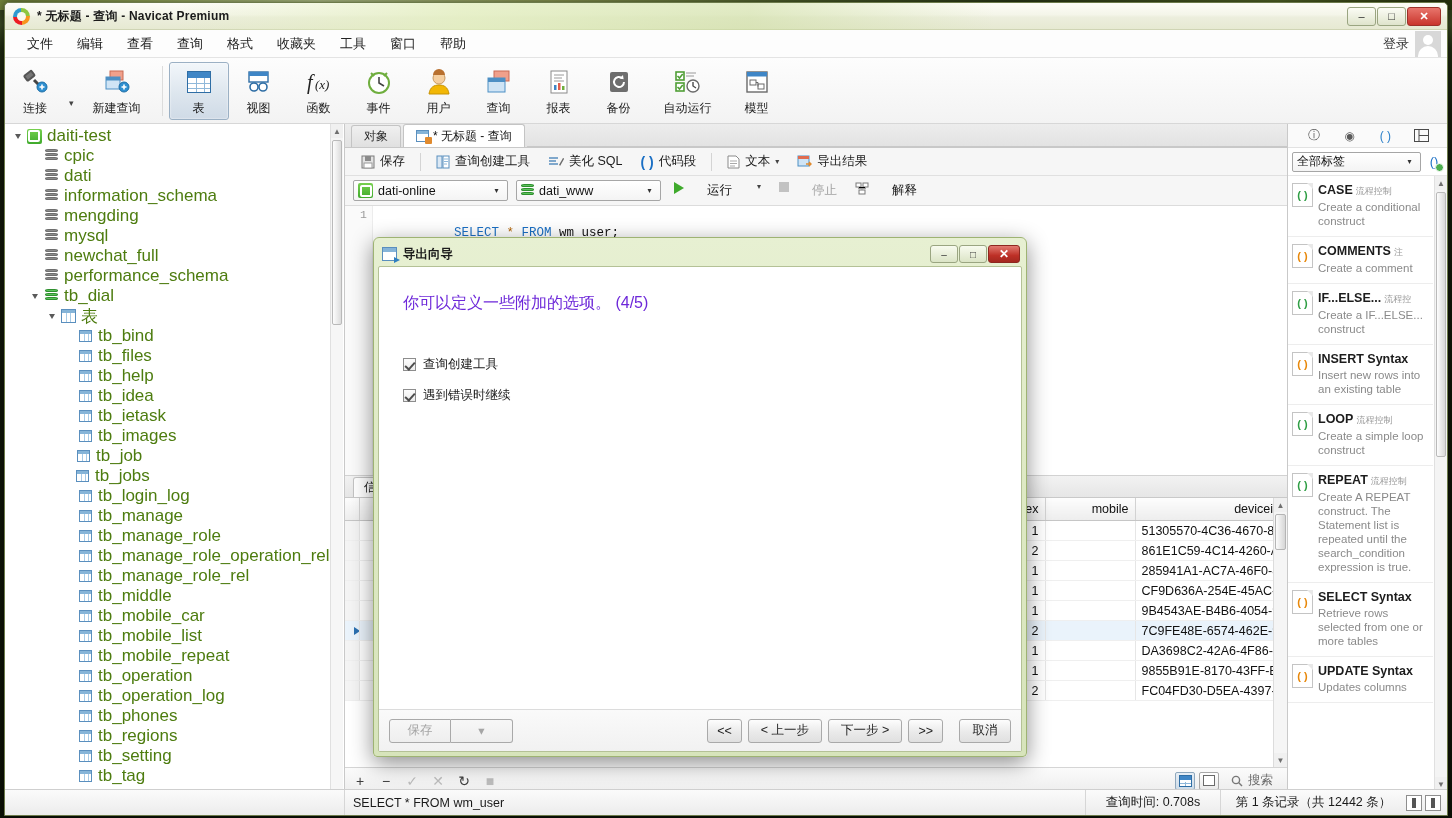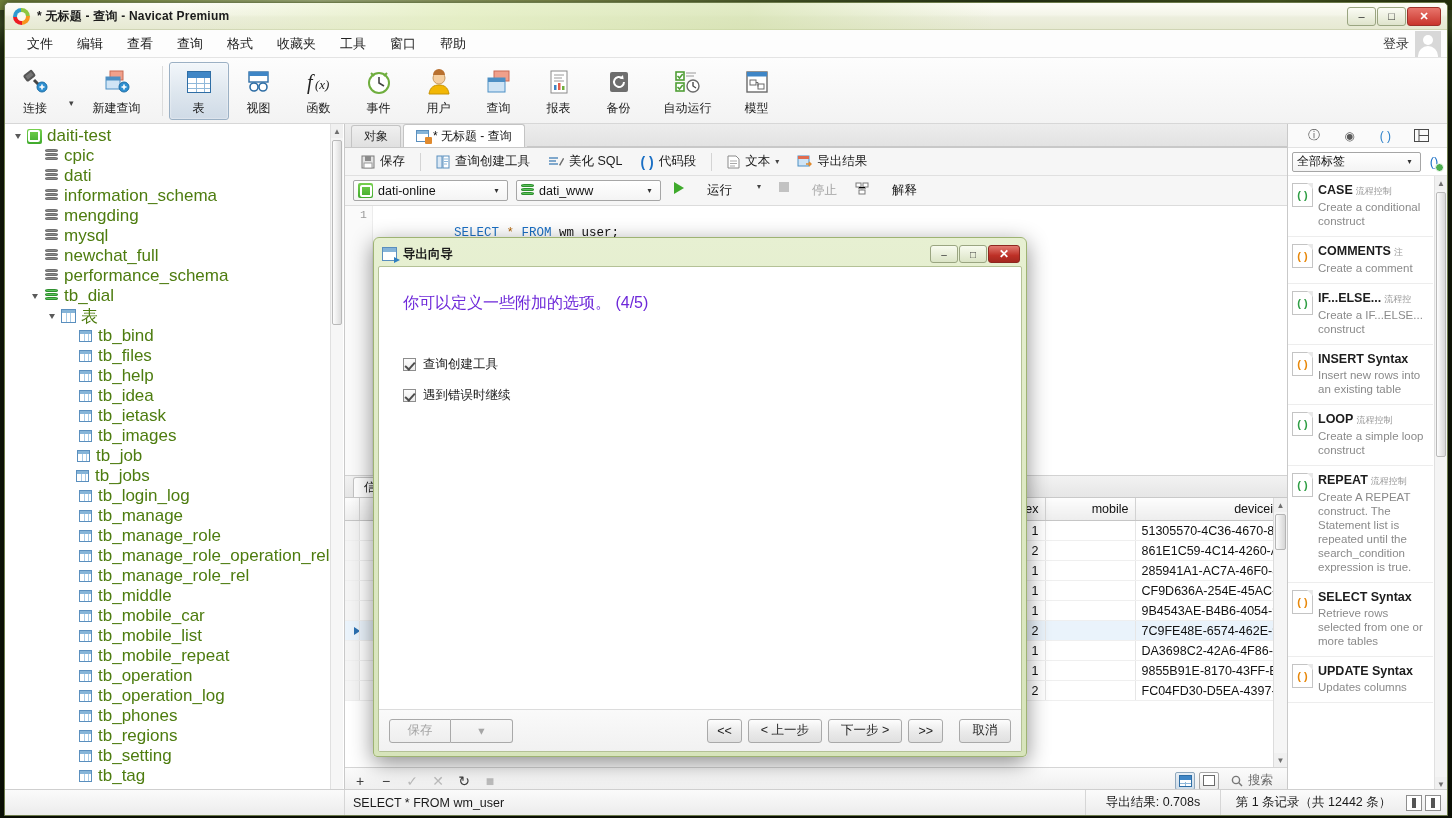--- a/index.html
+++ b/index.html
@@ -1069,21 +1069,21 @@
           </svg>
         <span>搜索</span>
       </div>
     </div>
 
   </div>
 
   <div id="statusbar">
     <div id="sb-left"></div>
     <div id="sb-sql">SELECT * FROM wm_user</div>
-    <div id="sb-time">导出结果: 0.708s</div>
+    <div id="sb-time">查询时间: 0.708s</div>
     <div id="sb-rec">第 1 条记录（共 12442 条）</div>
     <div id="sb-btns">
       <div class="sbbtn">
           <i></i>
         </div>
       <div class="sbbtn">
           <i></i>
         </div>
     </div>
   </div>

